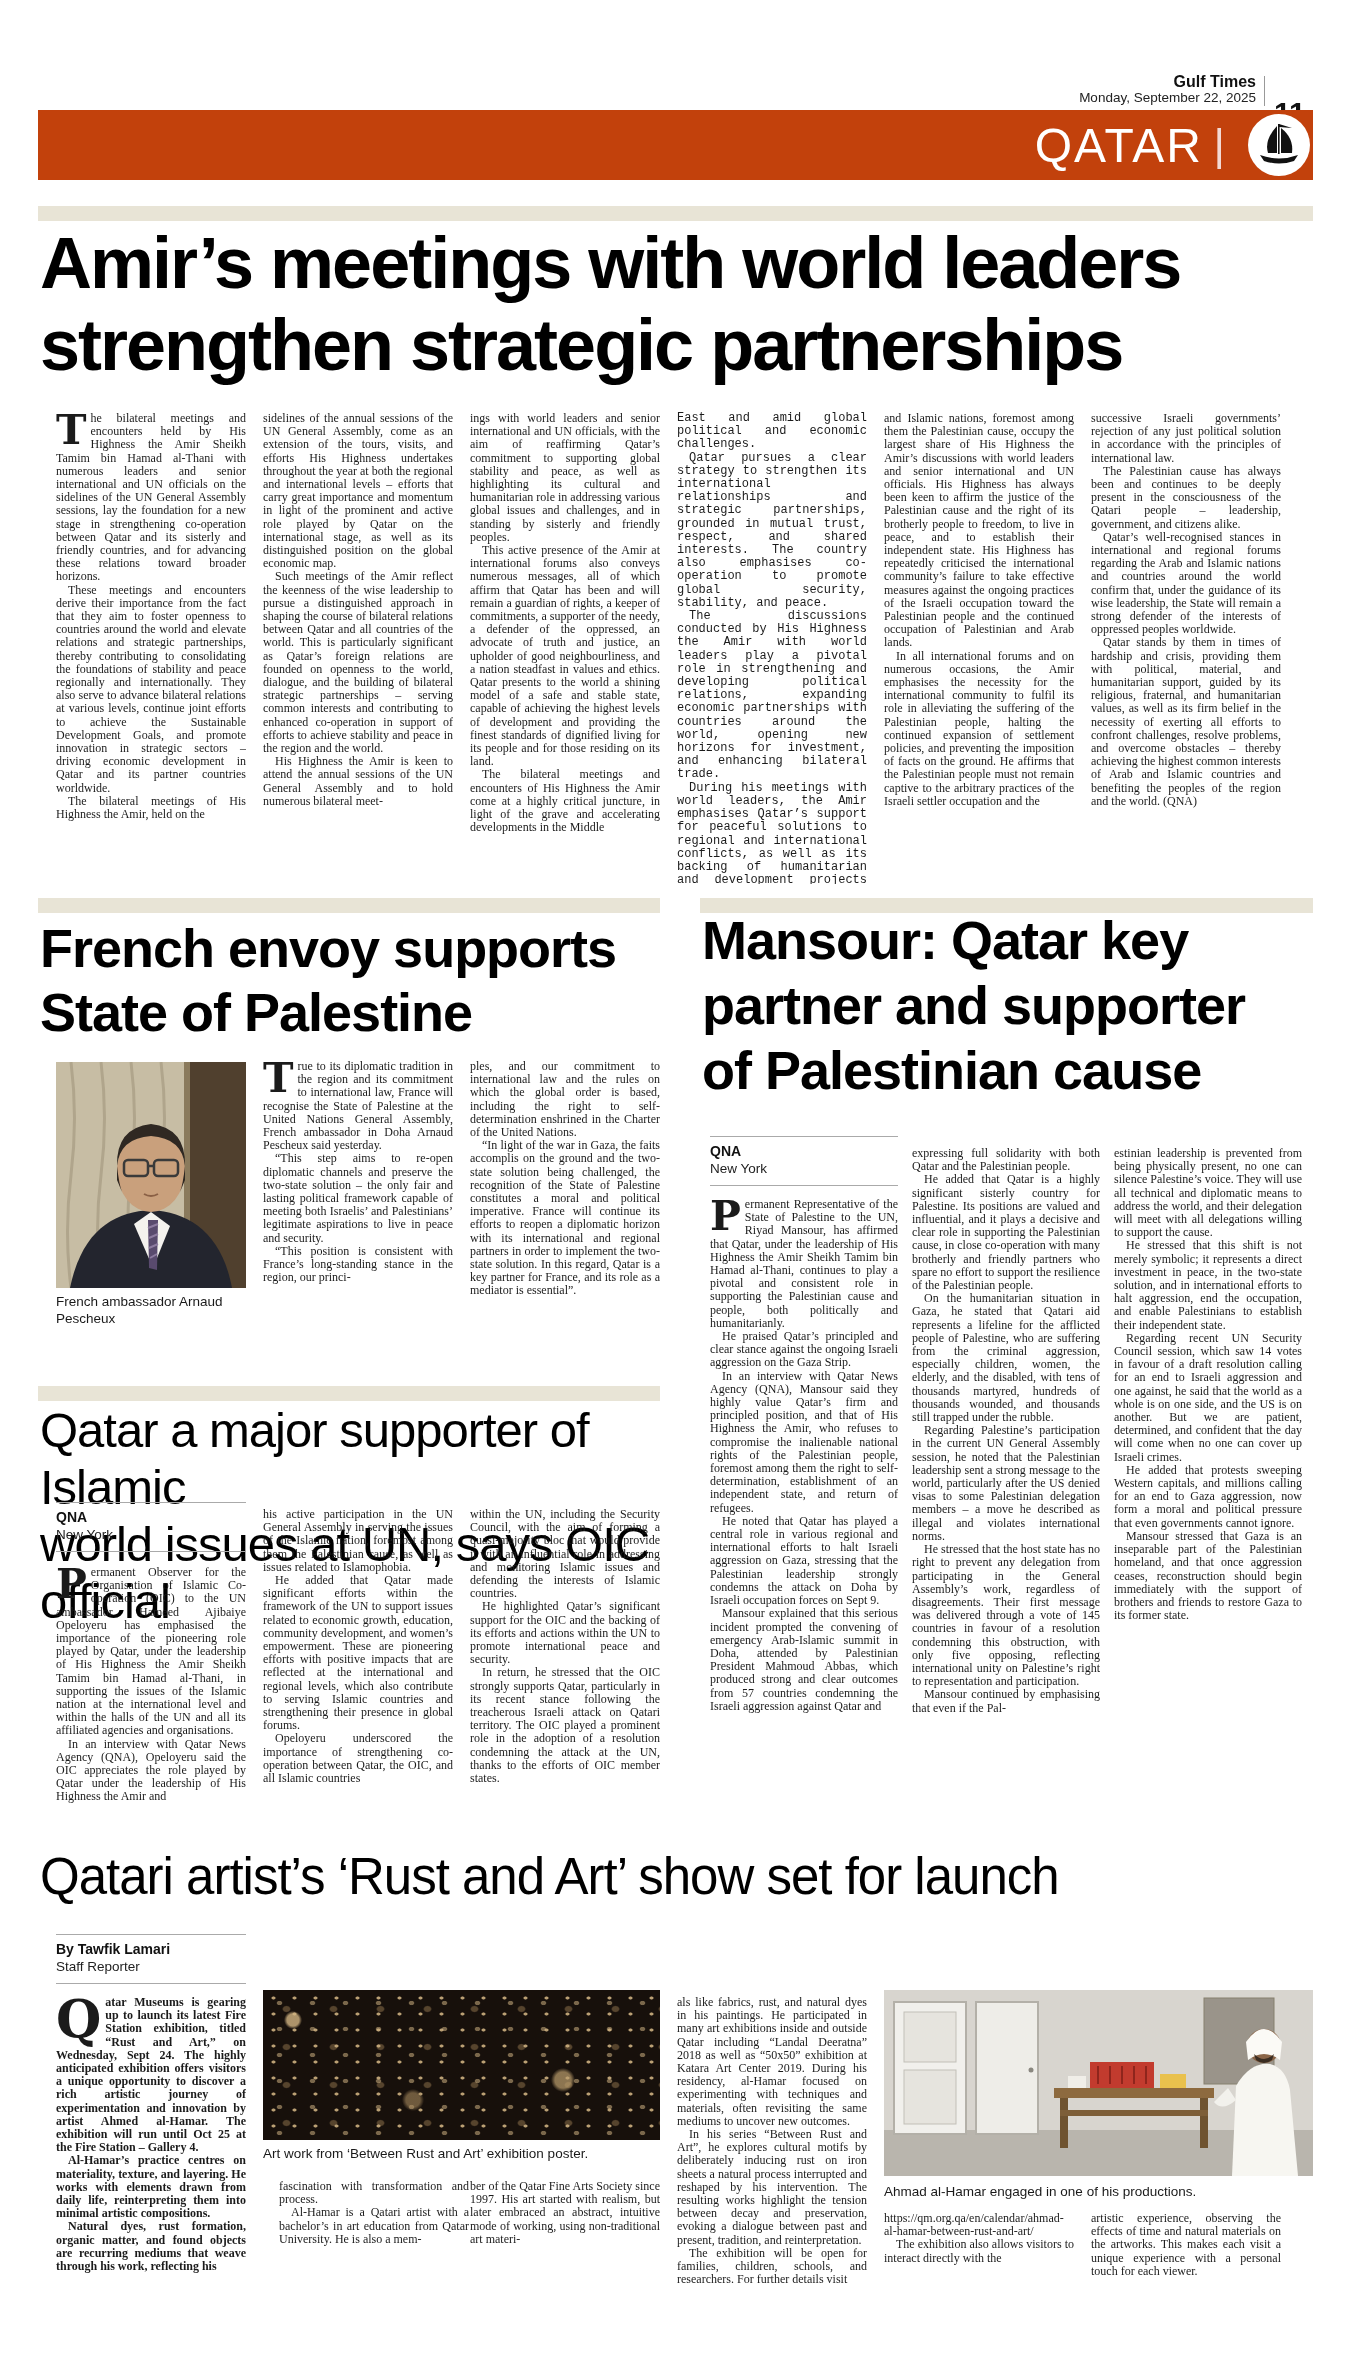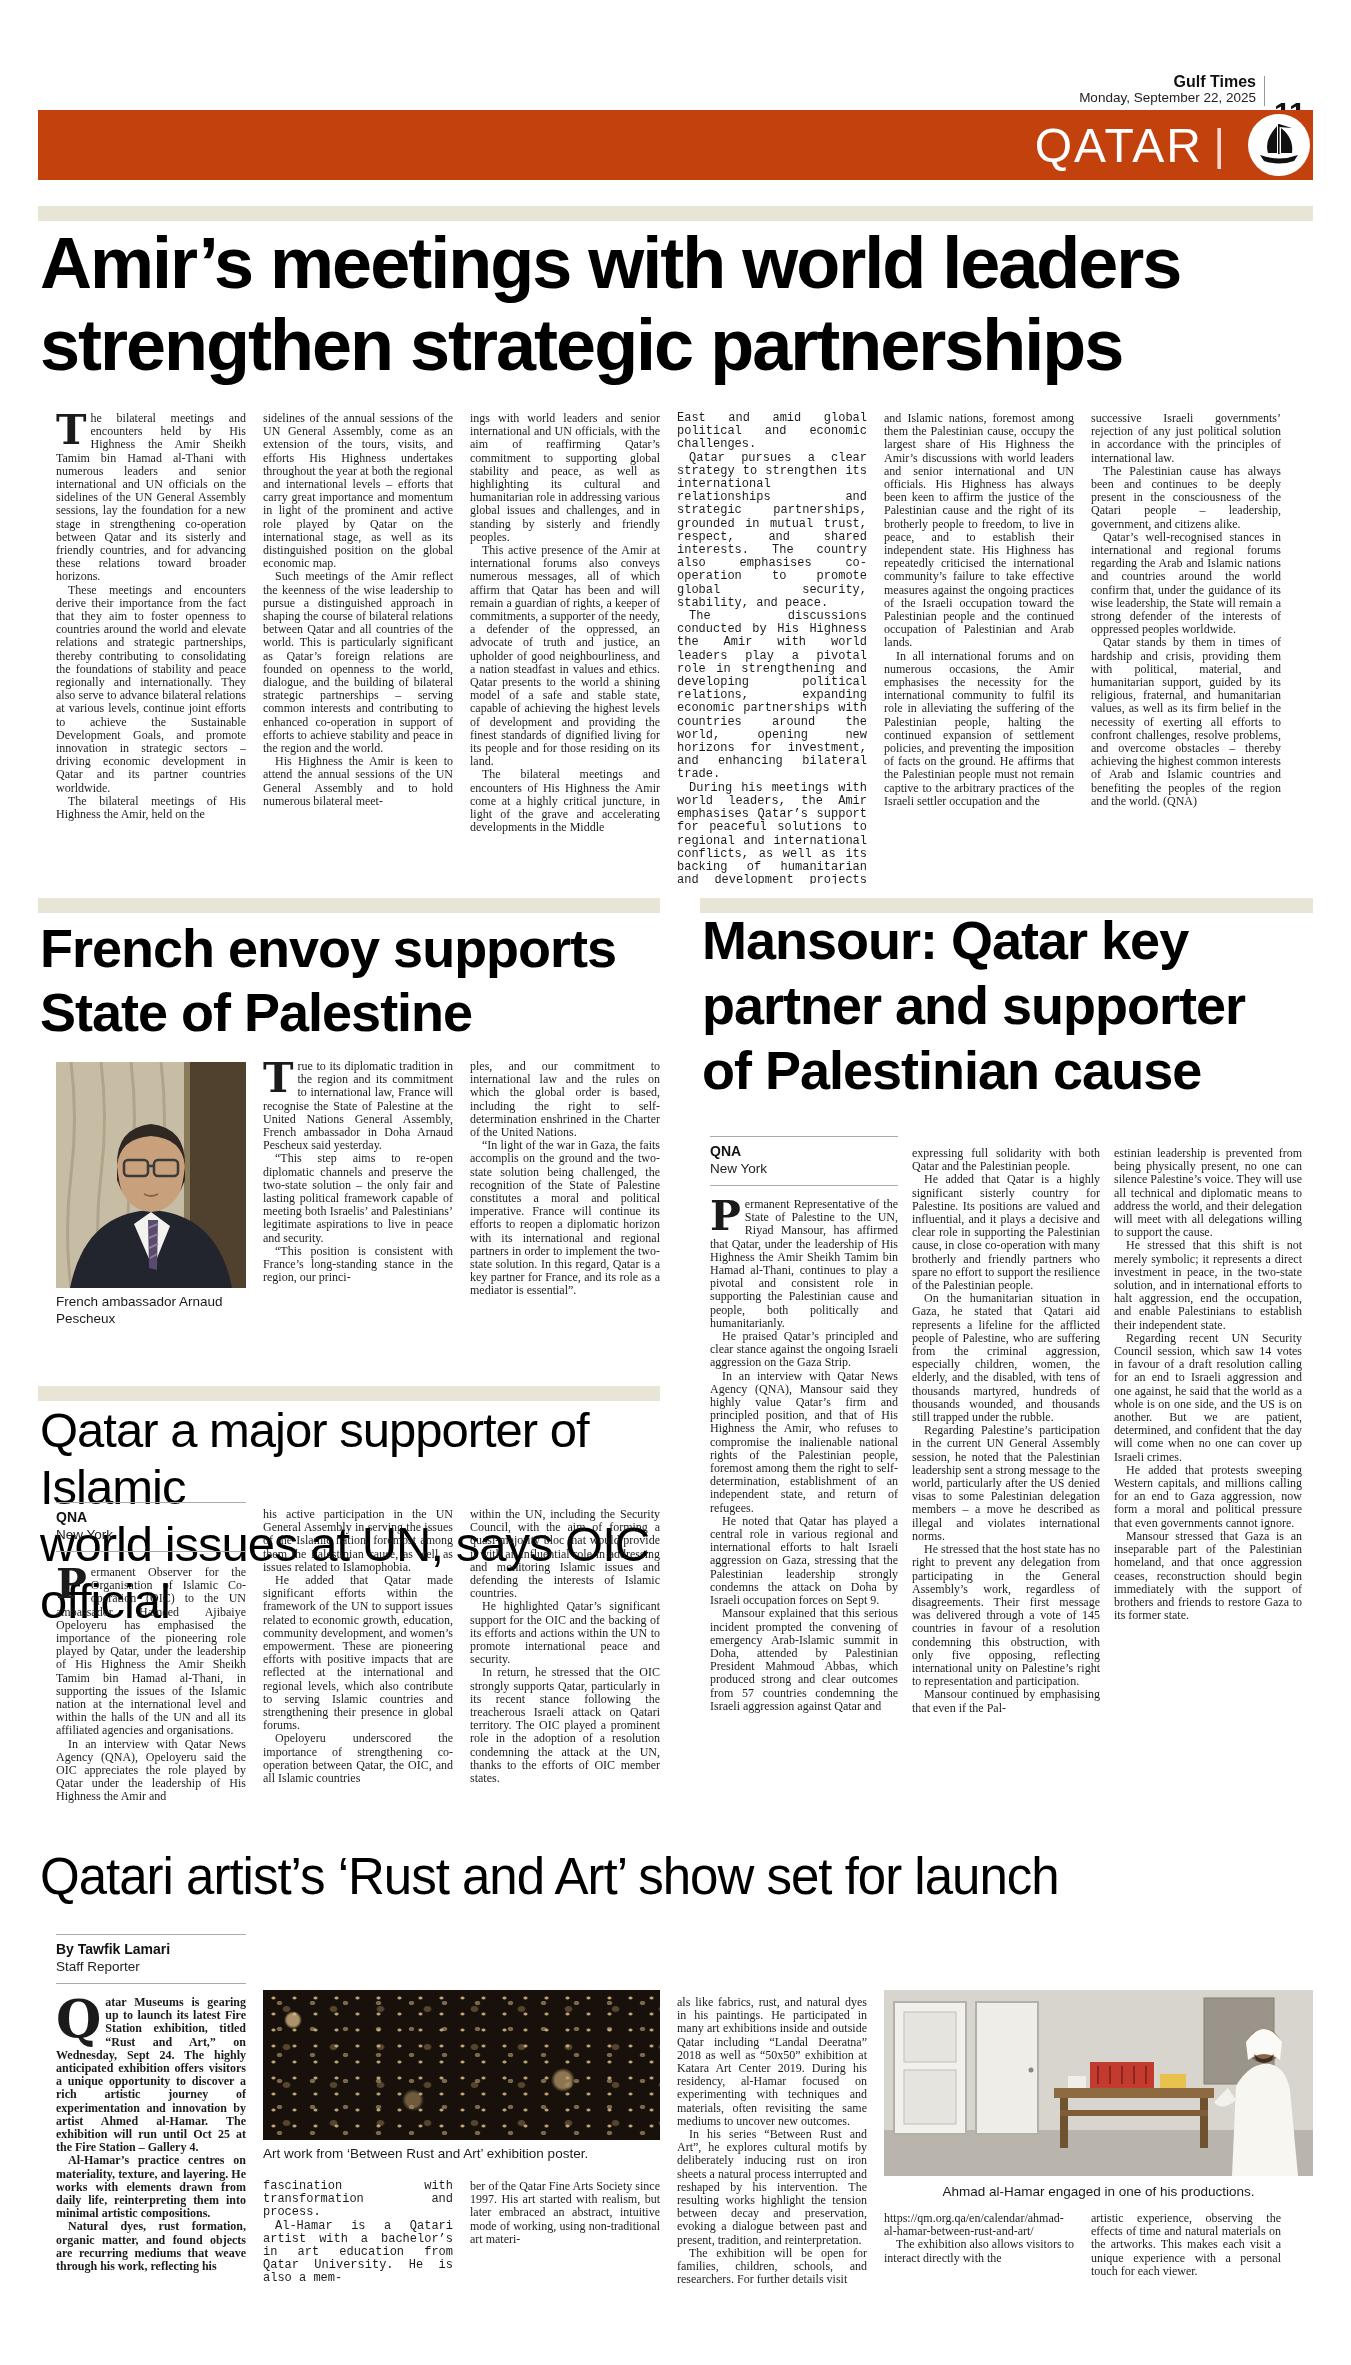--- a/index.html
+++ b/index.html
@@ -223,21 +223,21 @@
     <div class="loc">Staff Reporter</div>
   </div>
   <div class="col dc dcq" style="top:1996px;left:56px;height:290px;font-weight:bold;">
       <p>Qatar Museums is gearing up to launch its latest Fire Station exhibition, titled “Rust and Art,” on Wednesday, Sept 24. The highly anticipated exhibition offers visitors a unique opportunity to discover a rich artistic journey of experimentation and innovation by artist Ahmed al-Hamar. The exhibition will run until Oct 25 at the Fire Station – Gallery 4.</p>
       <p>Al-Hamar’s practice centres on materiality, texture, and layering. He works with elements drawn from daily life, reinterpreting them into minimal artistic compositions.</p>
       <p>Natural dyes, rust formation, organic matter, and found objects are recurring mediums that weave through his work, reflecting his</p>
     </div>
 
   <div class="artwork" style="top:1990px;left:263px;width:397px;height:150px;"></div>
   <div class="caption" style="top:2146px;left:263px;width:397px;">Art work from ‘Between Rust and Art’ exhibition poster.</div>
-  <div class="col" style="top:2180px;left:263px;height:102px;font-family:Liberation Mono, monospace;">
+  <div class="col" style="top:2180px;left:279px;height:102px;">
       <p>fascination with transformation and process.</p>
       <p>Al-Hamar is a Qatari artist with a bachelor’s in art education from Qatar University. He is also a mem-</p>
     </div>
   <div class="col" style="top:2180px;left:470px;height:102px;">
       <p>ber of the Qatar Fine Arts Society since 1997. His art started with realism, but later embraced an abstract, intuitive mode of working, using non-traditional art materi-</p>
     </div>
   <div class="col" style="top:1996px;left:677px;height:288px;">
       <p>als like fabrics, rust, and natural dyes in his paintings. He participated in many art exhibitions inside and outside Qatar including “Landal Deeratna” 2018 as well as “50x50” exhibition at Katara Art Center 2019. During his residency, al-Hamar focused on experimenting with techniques and materials, often revisiting the same mediums to uncover new outcomes.</p>
       <p>In his series “Between Rust and Art”, he explores cultural motifs by deliberately inducing rust on iron sheets a natural process interrupted and reshaped by his intervention. The resulting works highlight the tension between decay and preservation, evoking a dialogue between past and present, tradition, and reinterpretation.</p>
       <p>The exhibition will be open for families, children, schools, and researchers. For further details visit</p>
@@ -267,21 +267,21 @@
         </g>
       <rect x="184" y="86" width="18" height="12" fill="#f0eee8"></rect>
       <rect x="276" y="84" width="26" height="14" fill="#e9c14d"></rect>
       <path d="M348 186 L352 96 Q366 72 386 74 Q402 78 406 100 L414 186 Z" fill="#f7f6f1"></path>
       <path d="M352 110 Q338 122 330 112 L344 98 Z" fill="#f2f1ec"></path>
       <circle cx="380" cy="56" r="17" fill="#8a6548"></circle>
       <path d="M362 52 Q380 26 398 52 L396 70 Q380 58 364 70 Z" fill="#fbfaf6"></path>
       <path d="M370 64 Q380 74 390 64 L388 70 Q380 76 372 70 Z" fill="#3a2d22"></path>
     </svg>
   </div>
-  <div class="caption" style="top:2184px;left:884px;width:429px;text-align:center;">Ahmad al-Hamar engaged in one of his productions.</div>
+  <div class="caption" style="top:2184px;left:884px;width:429px;">Ahmad al-Hamar engaged in one of his productions.</div>
   <div class="col" style="top:2212px;left:884px;height:74px;">
       <p>https://qm.org.qa/en/calendar/ahmad-al-hamar-between-rust-and-art/</p>
       <p>The exhibition also allows visitors to interact directly with the</p>
     </div>
   <div class="col" style="top:2212px;left:1091px;height:76px;">
       <p>artistic experience, observing the effects of time and natural materials on the artworks. This makes each visit a unique experience with a personal touch for each viewer.</p>
     </div>
 
 </div>
 

